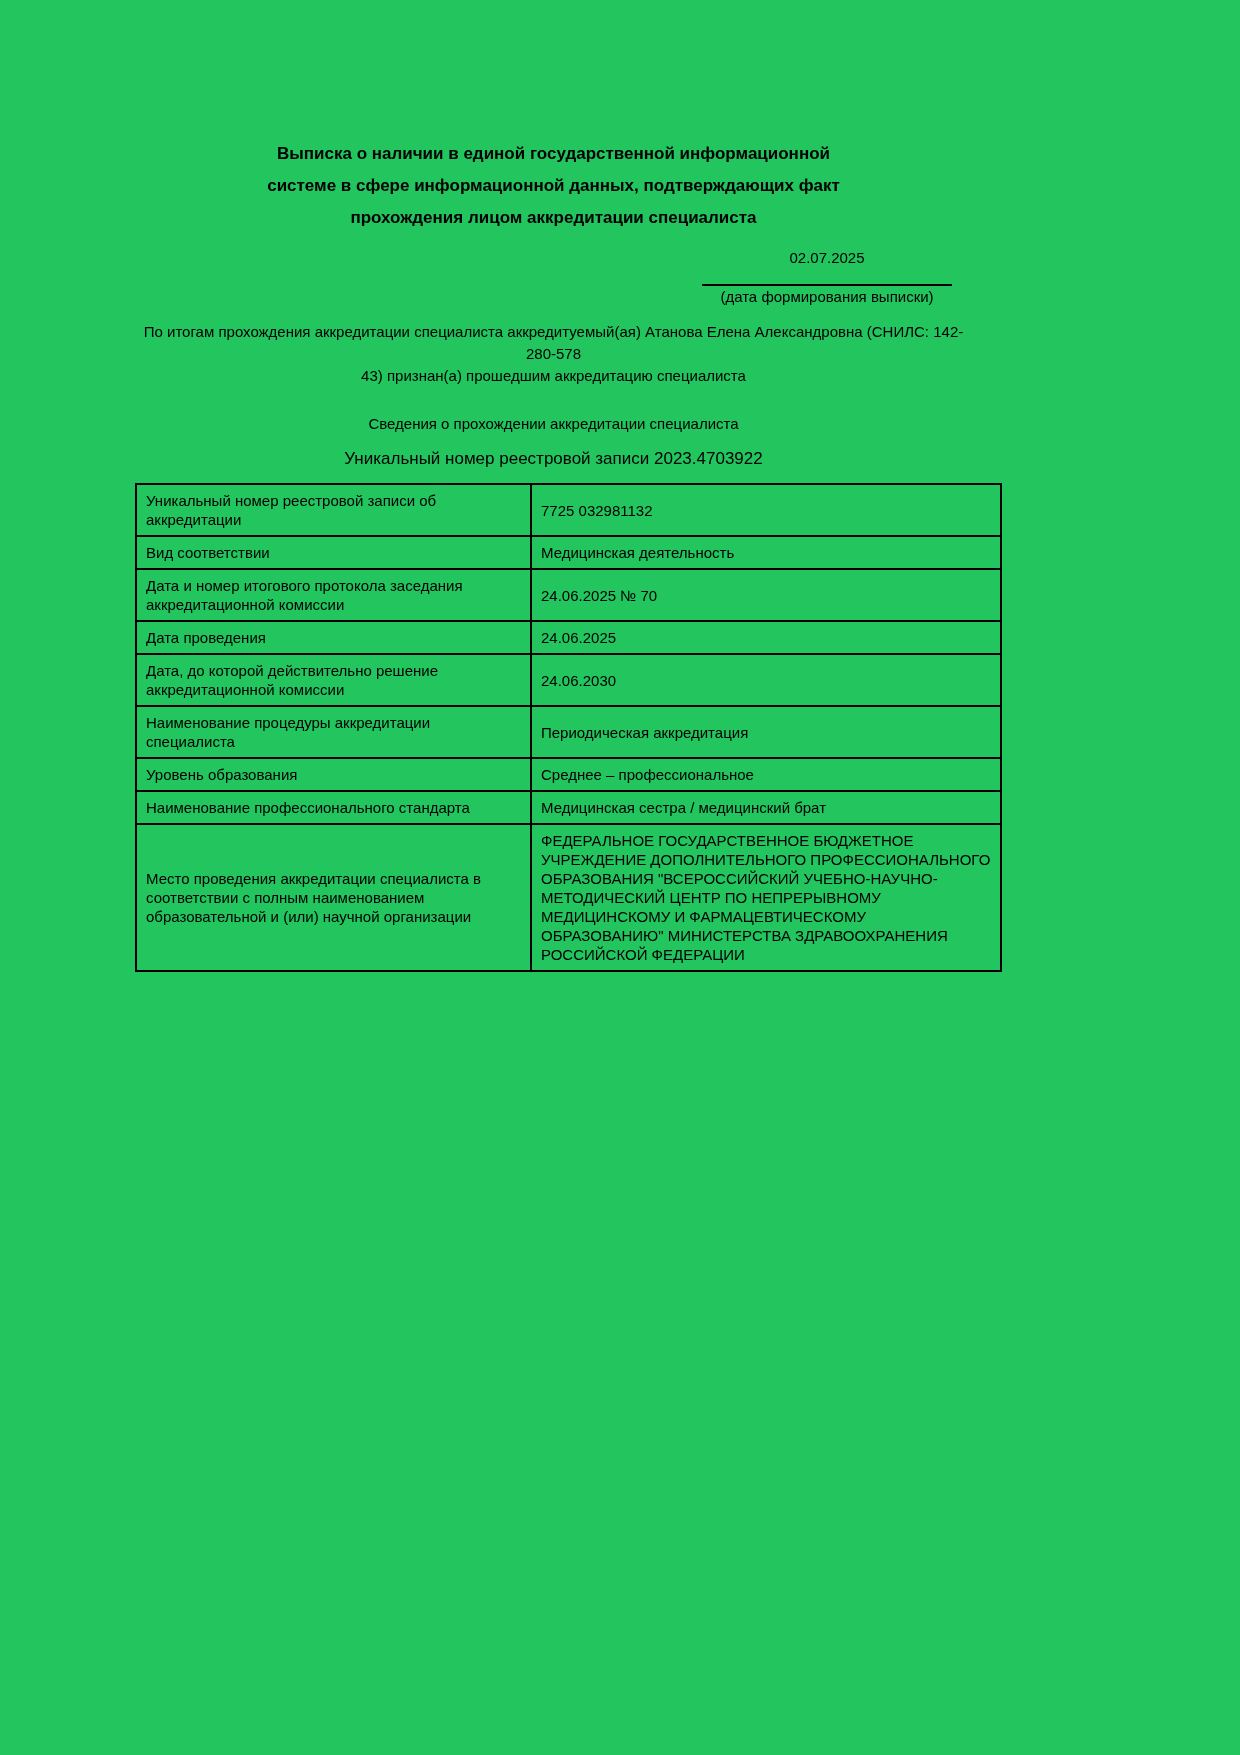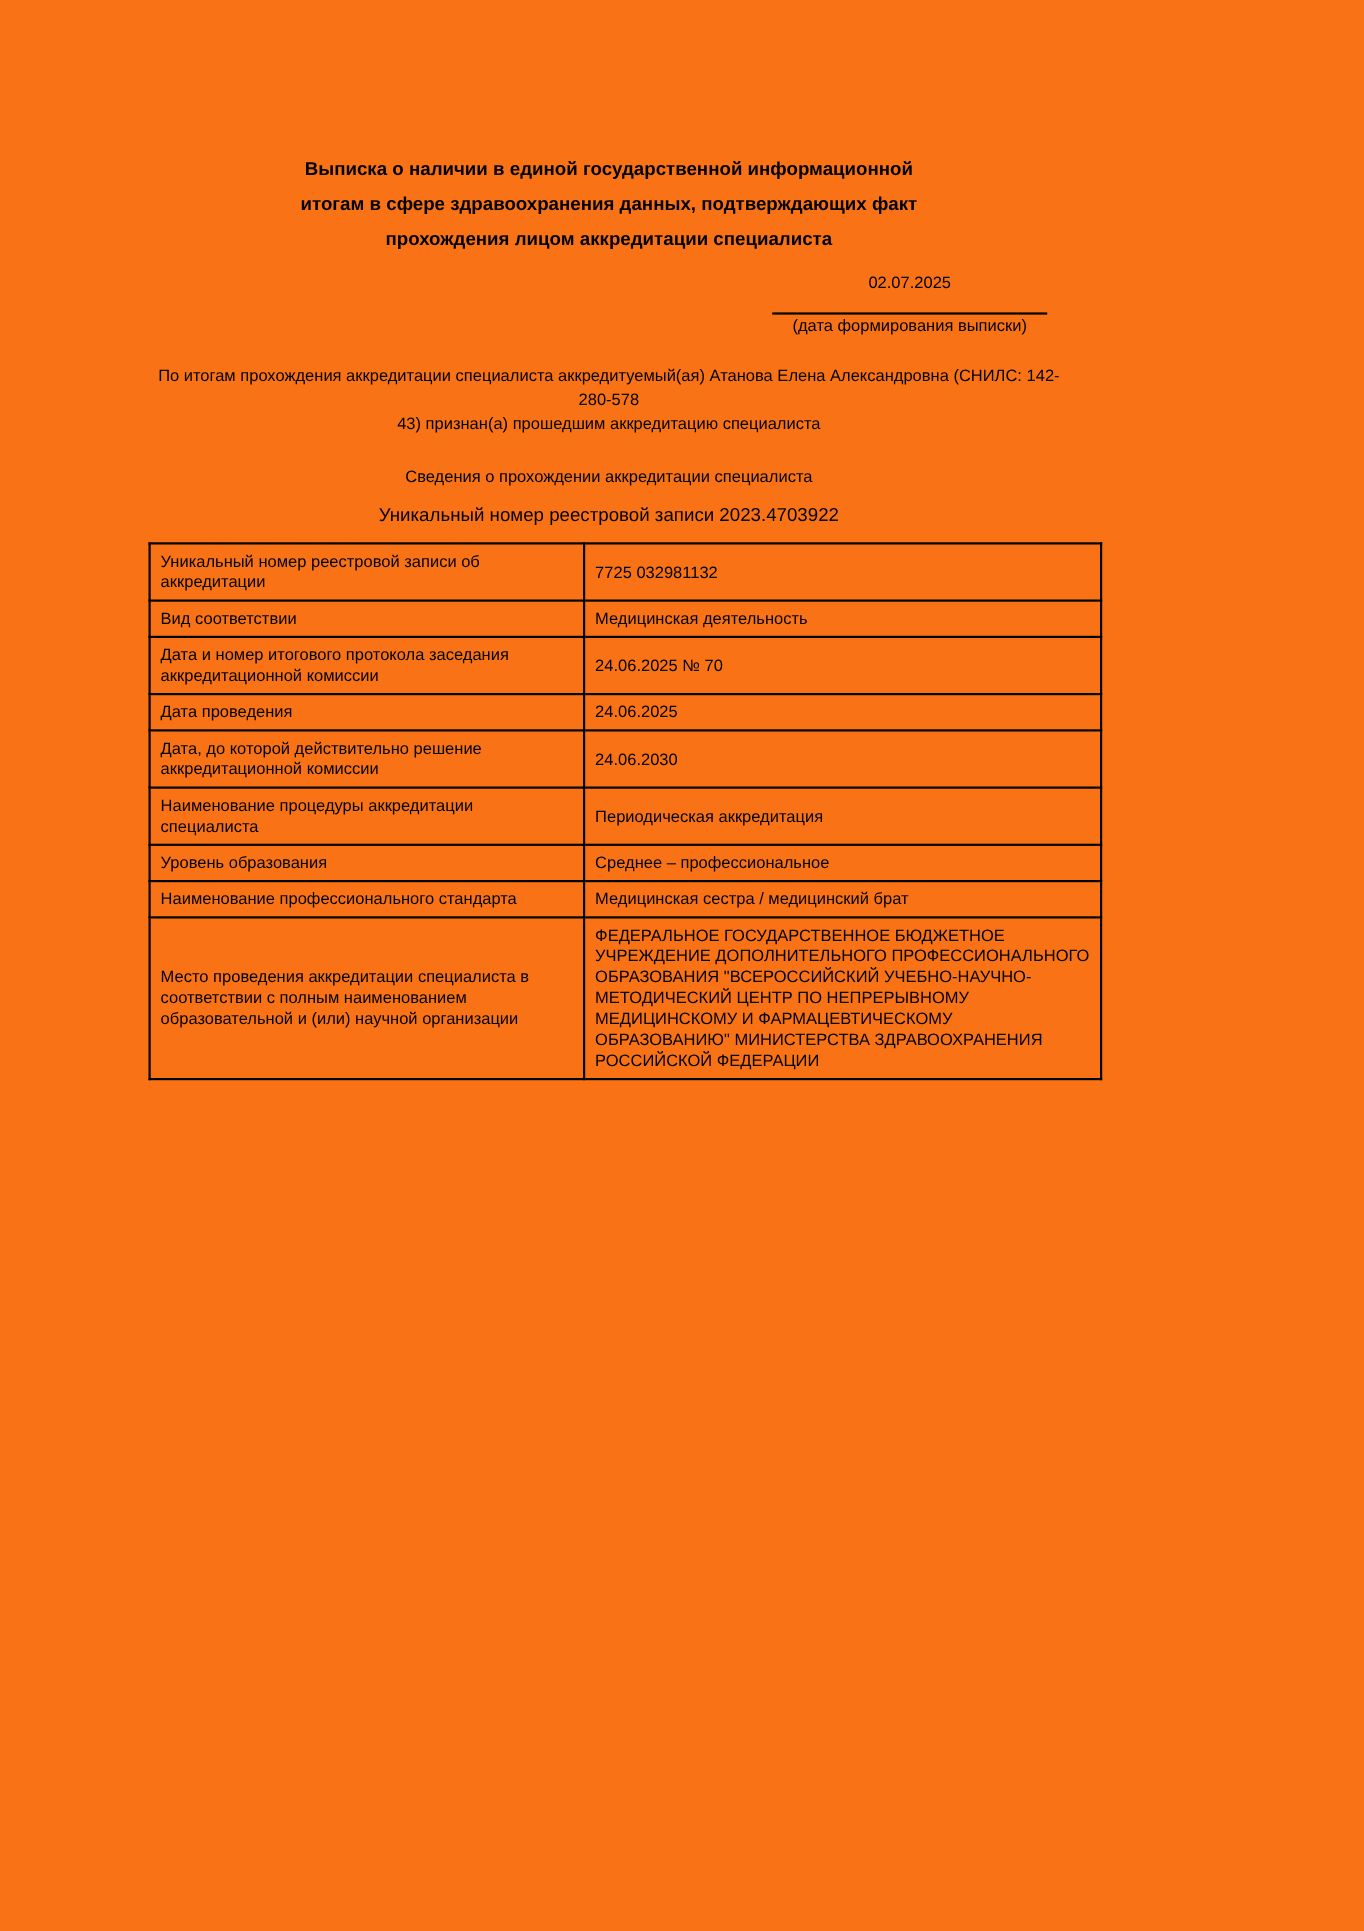--- a/index.html
+++ b/index.html
@@ -6,21 +6,21 @@
   html, body { background: #ffffff; }
   body {
     font-family: "Liberation Sans", sans-serif;
     color: #000000;
     width: 1240px;
   }
   .page {
     position: relative;
     width: 1240px;
     height: 1755px;
-    background: #f97316;
+    background: #22c55e;
     overflow: hidden;
   }
   .content {
     width: 837px;
     margin-left: 135px;
   }
   .doc-title {
     padding-top: 138px;
     text-align: center;
     font-weight: bold;
@@ -40,21 +40,21 @@
     padding-bottom: 16px;
     border-bottom: 2px solid #000000;
     line-height: 20px;
   }
   .date-caption {
     display: block;
     line-height: 20px;
     padding-top: 1px;
   }
   .summary {
-    margin-top: 24px;
+    margin-top: 14px;
     text-align: center;
     font-size: 15px;
     line-height: 22px;
   }
   .section-heading {
     margin-top: 27px;
     text-align: center;
     font-size: 15px;
     line-height: 20px;
   }
@@ -82,21 +82,21 @@
   td.col-value { width: 470px; padding-left: 11px; }
 </style>
 </head>
 <body>
 
 <div class="page">
   <div class="content">
 
     <div class="doc-title">
       <div>Выписка о наличии в единой государственной информационной</div>
-      <div>итогам в сфере здравоохранения данных, подтверждающих факт</div>
+      <div>системе в сфере информационной данных, подтверждающих факт</div>
       <div>прохождения лицом аккредитации специалиста</div>
     </div>
 
     <div class="date-block">
       <span class="date-value">02.07.2025</span>
       <span class="date-caption">(дата формирования выписки)</span>
     </div>
 
     <div class="summary">
       <div>По итогам прохождения аккредитации специалиста аккредитуемый(ая) Атанова Елена Александровна (СНИЛС: 142-280-578</div>

